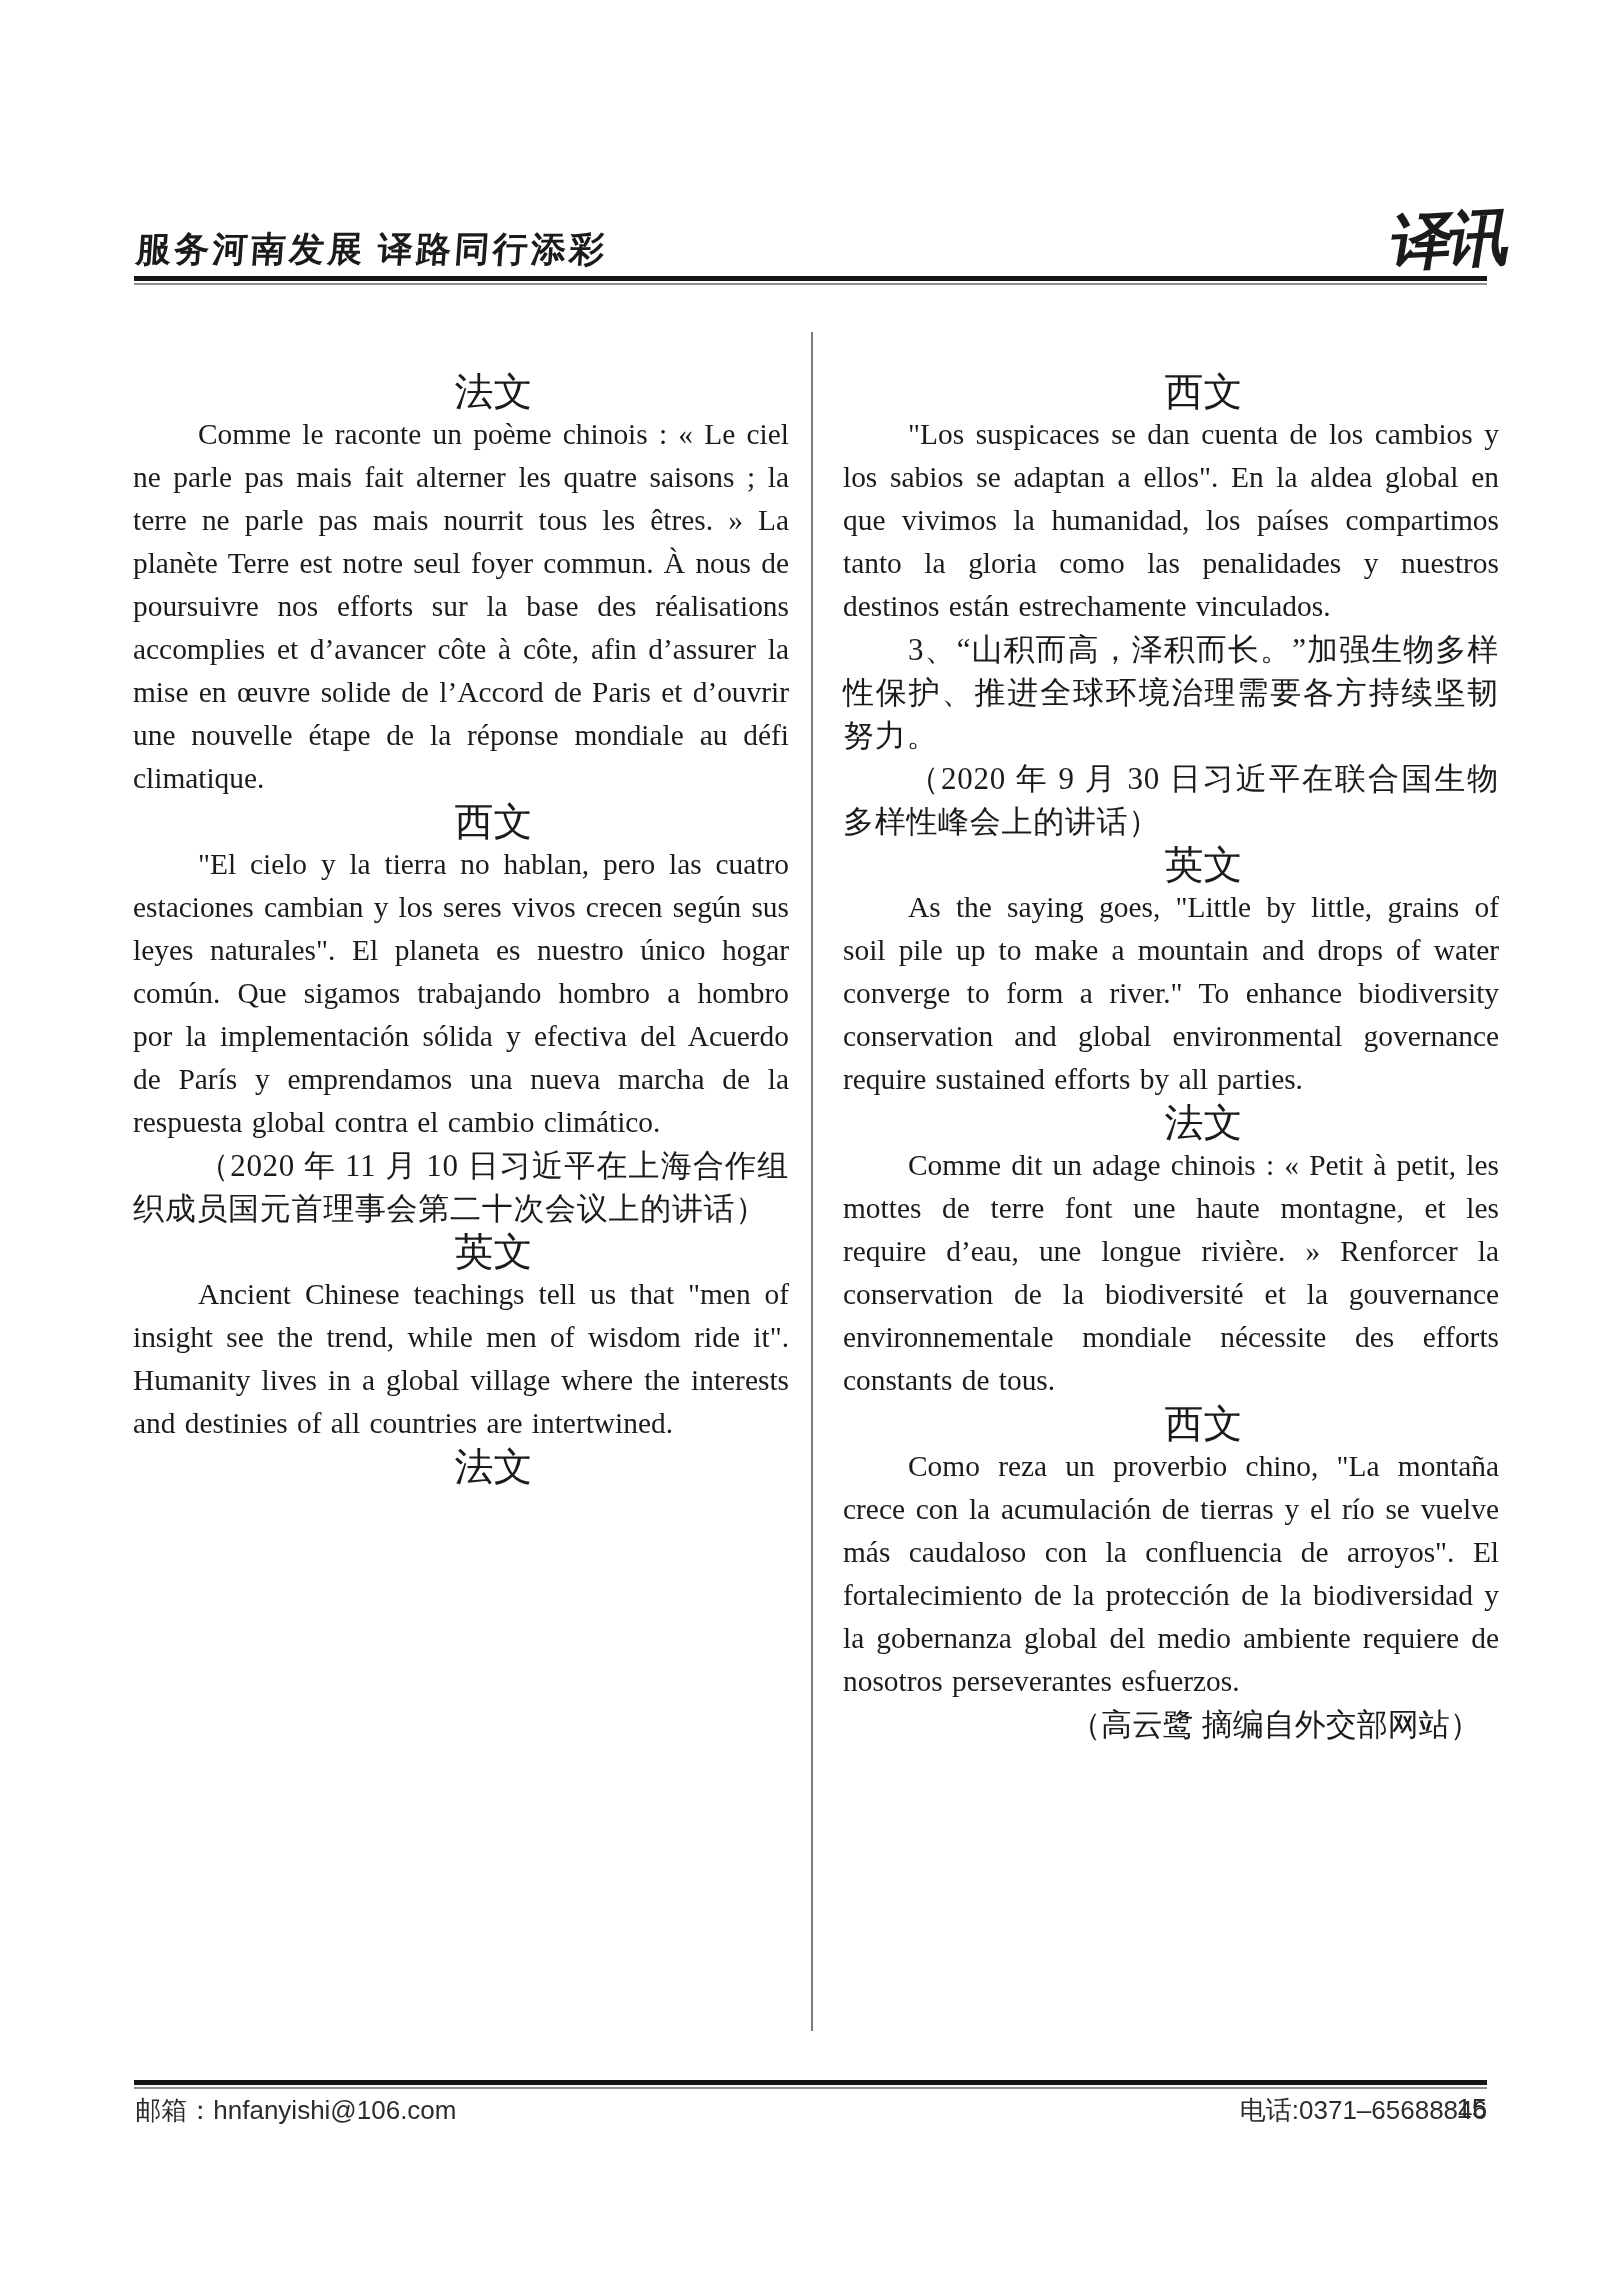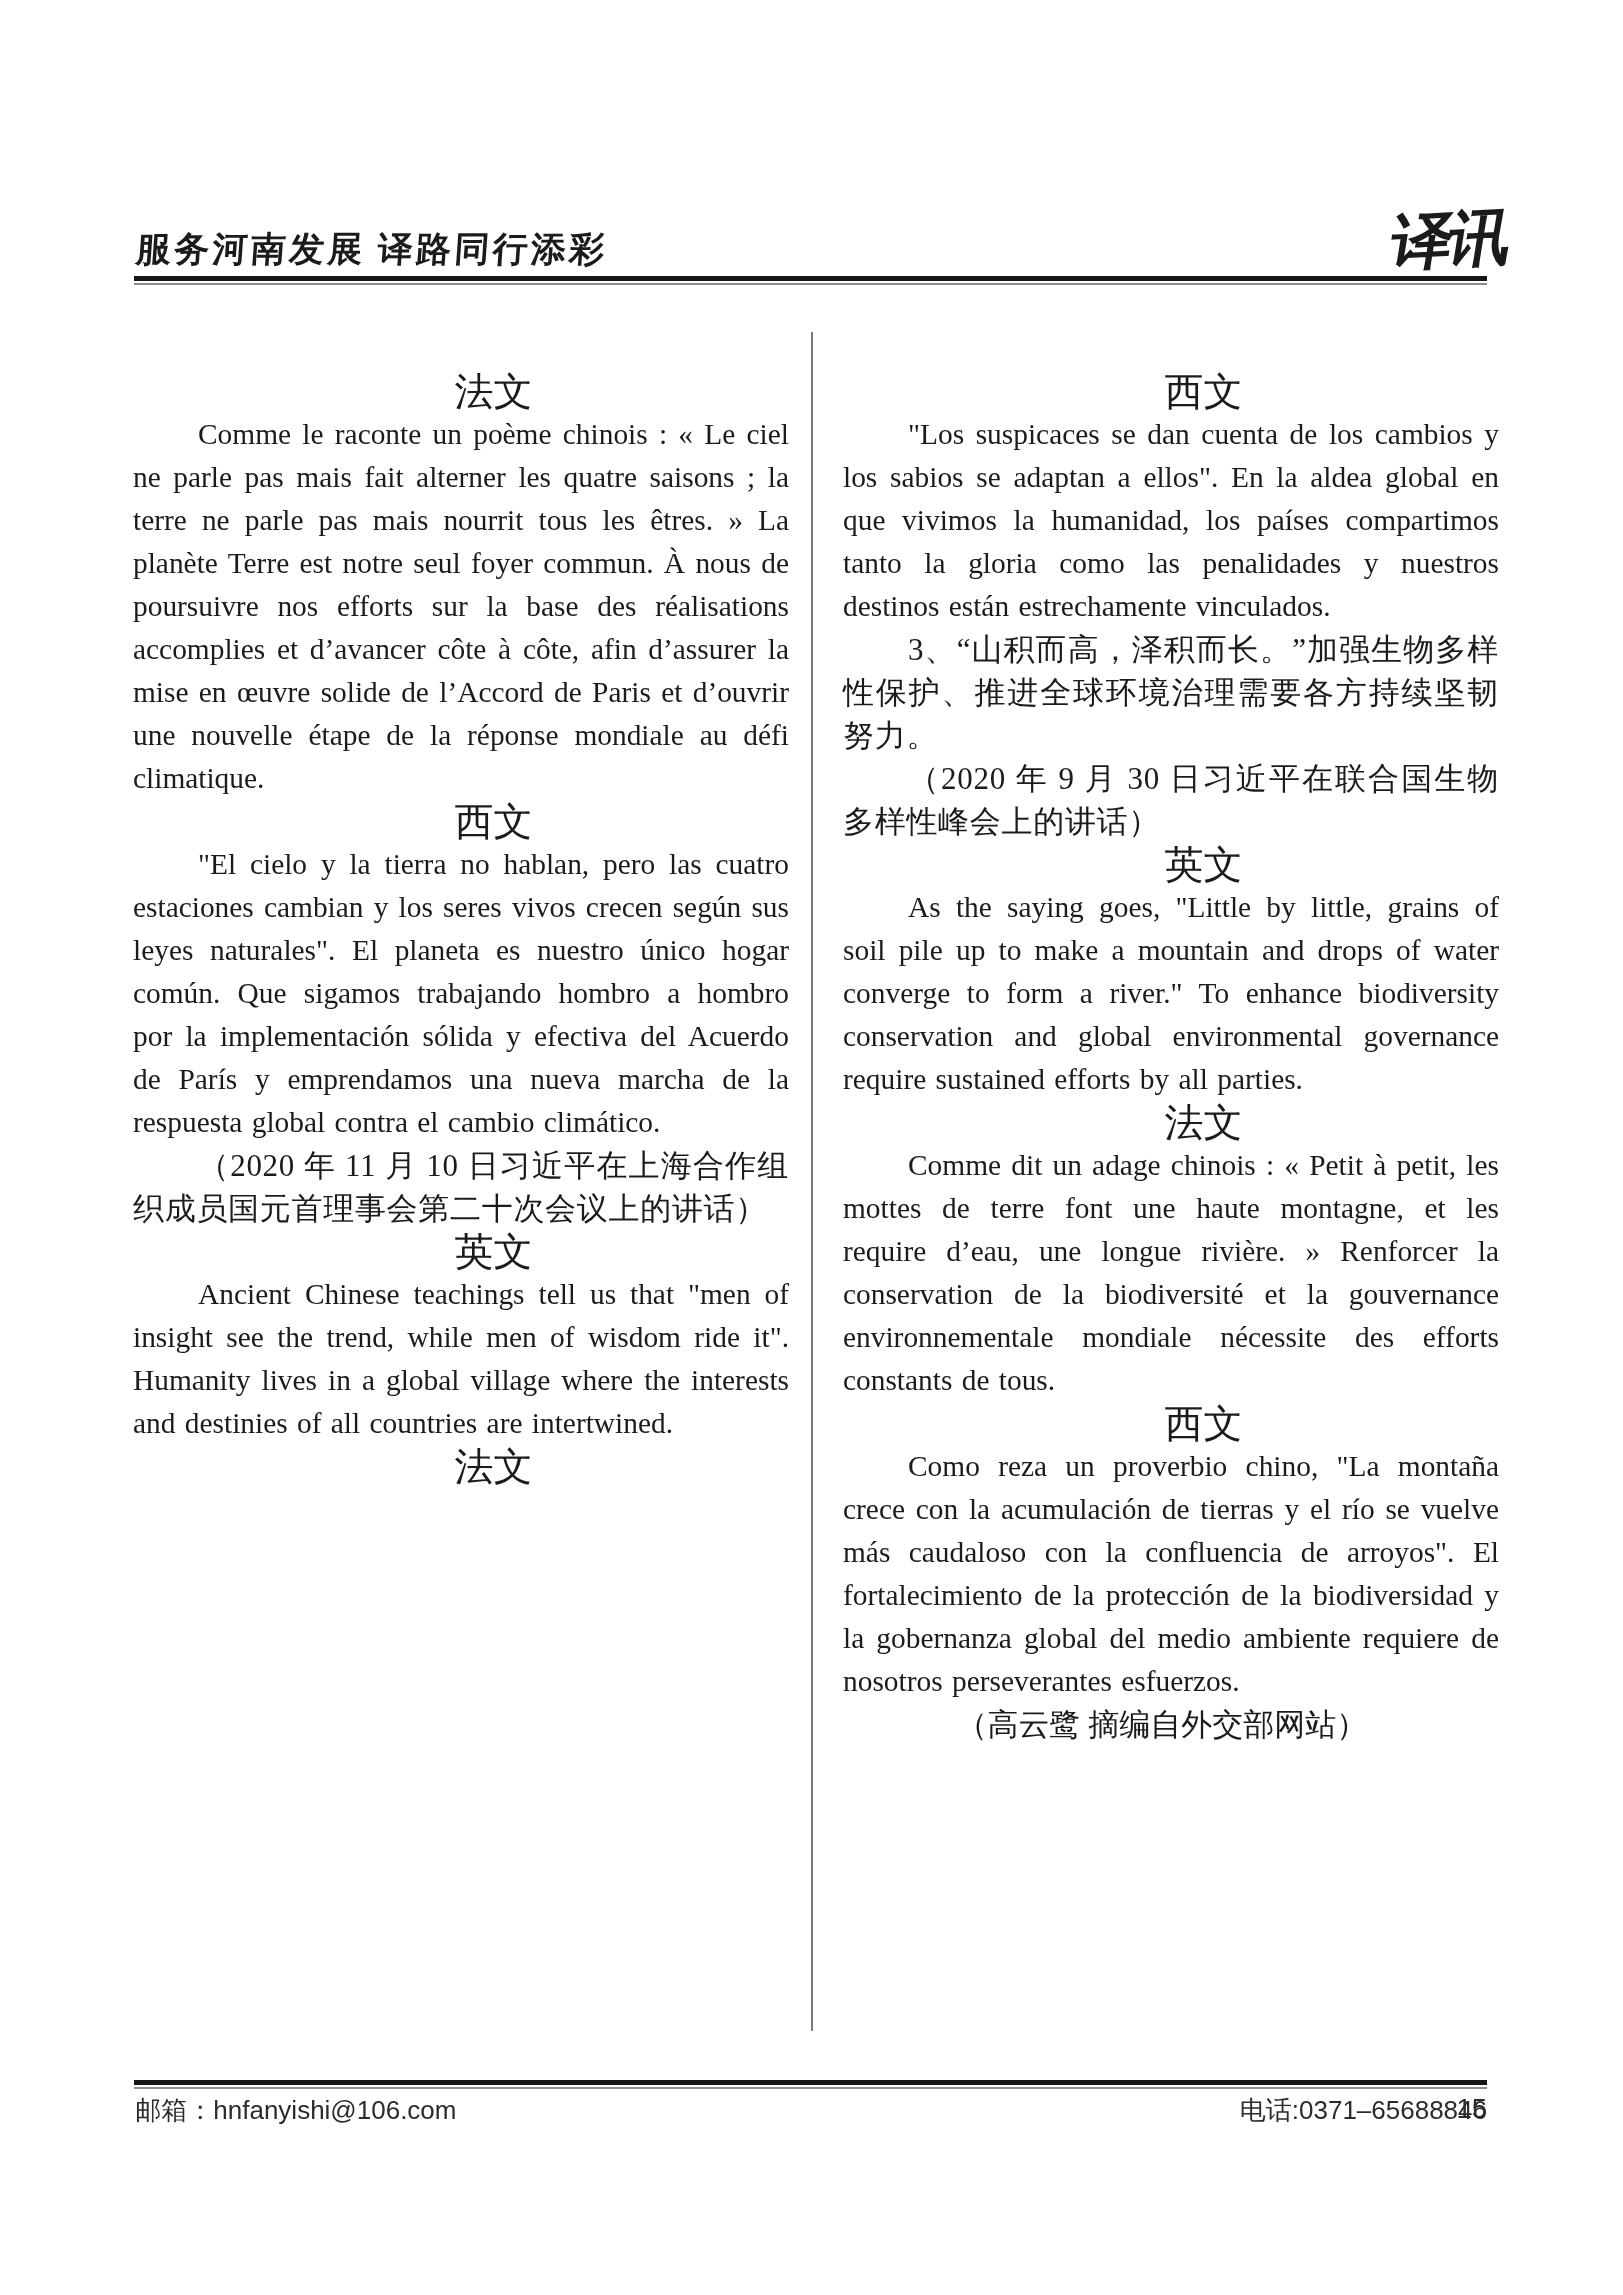--- a/index.html
+++ b/index.html
@@ -43,21 +43,21 @@
   .para{
     text-align:justify;text-indent:65px;
     hyphens:none;
   }
   .latin{font-size:29.4px;line-height:43px;word-spacing:2px;}
   .cn{font-size:31px;line-height:43px;letter-spacing:0.7px;}
   .gap{margin-top:34px;}
   .attribution{
     margin-top:65px;
     font-size:31px;line-height:43px;
-    text-align:center;text-indent:0;padding-right:18.3px;
+    text-align:right;text-indent:0;padding-right:18.3px;
   }
   
   .footer-row{
     position:absolute;left:134px;top:2093px;width:1353px;height:39px;
     font-family:"Liberation Sans", sans-serif;
     font-size:26px;color:#2b2b2b;
   }
   .footer-email{position:absolute;left:1.3px;top:0;}
   .footer-page{position:absolute;left:0;right:0;top:0;text-align:right;font-size:27.5px;}
   .footer-phone{position:absolute;right:0;top:0;}

